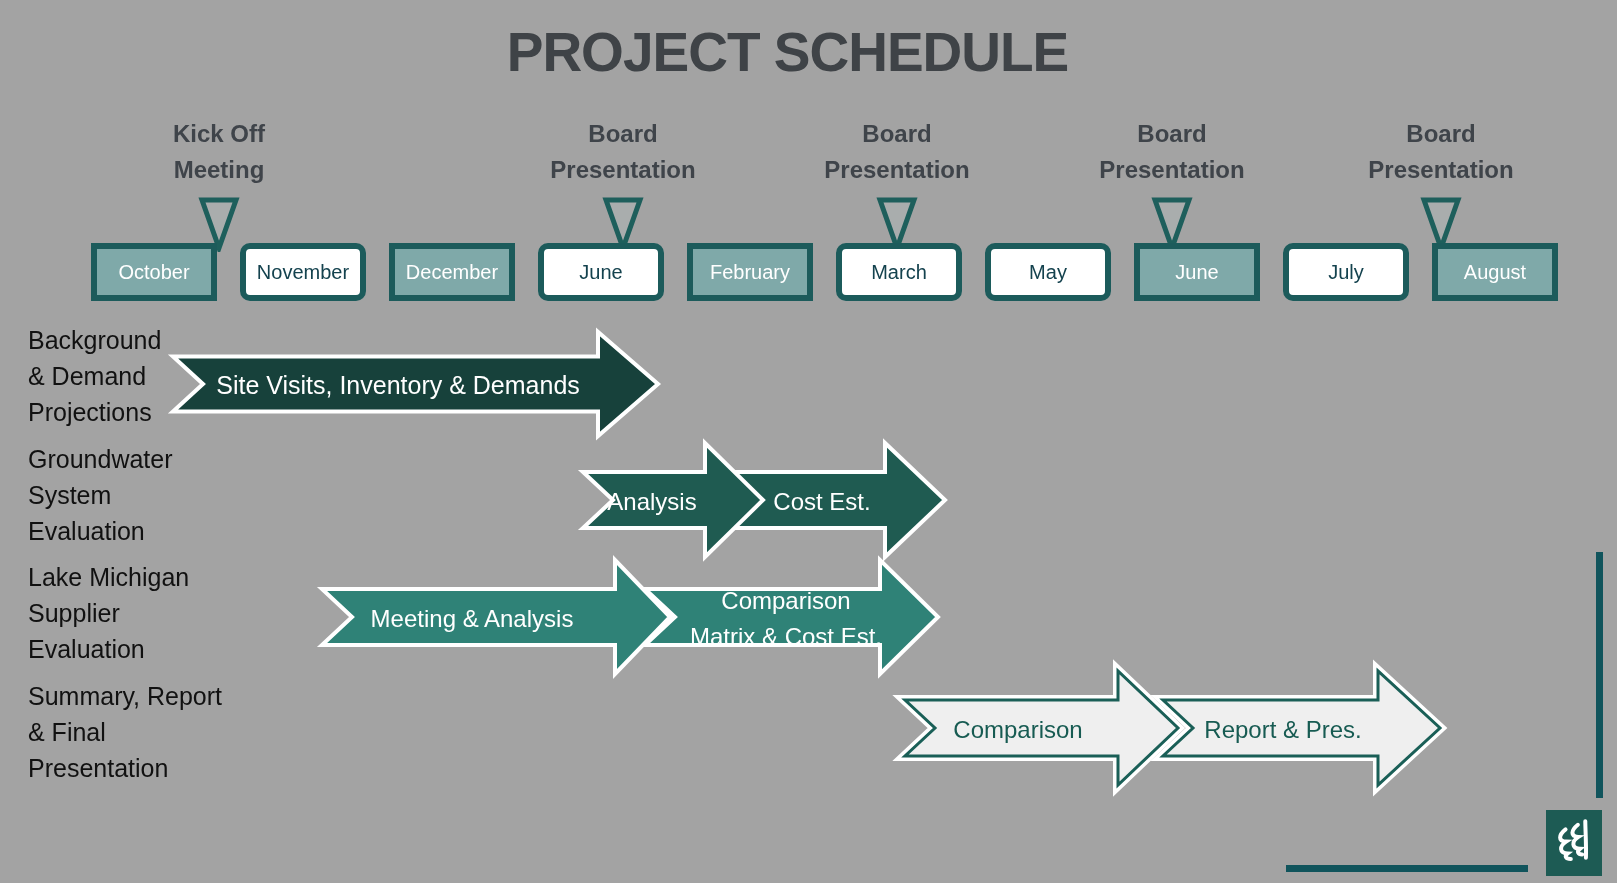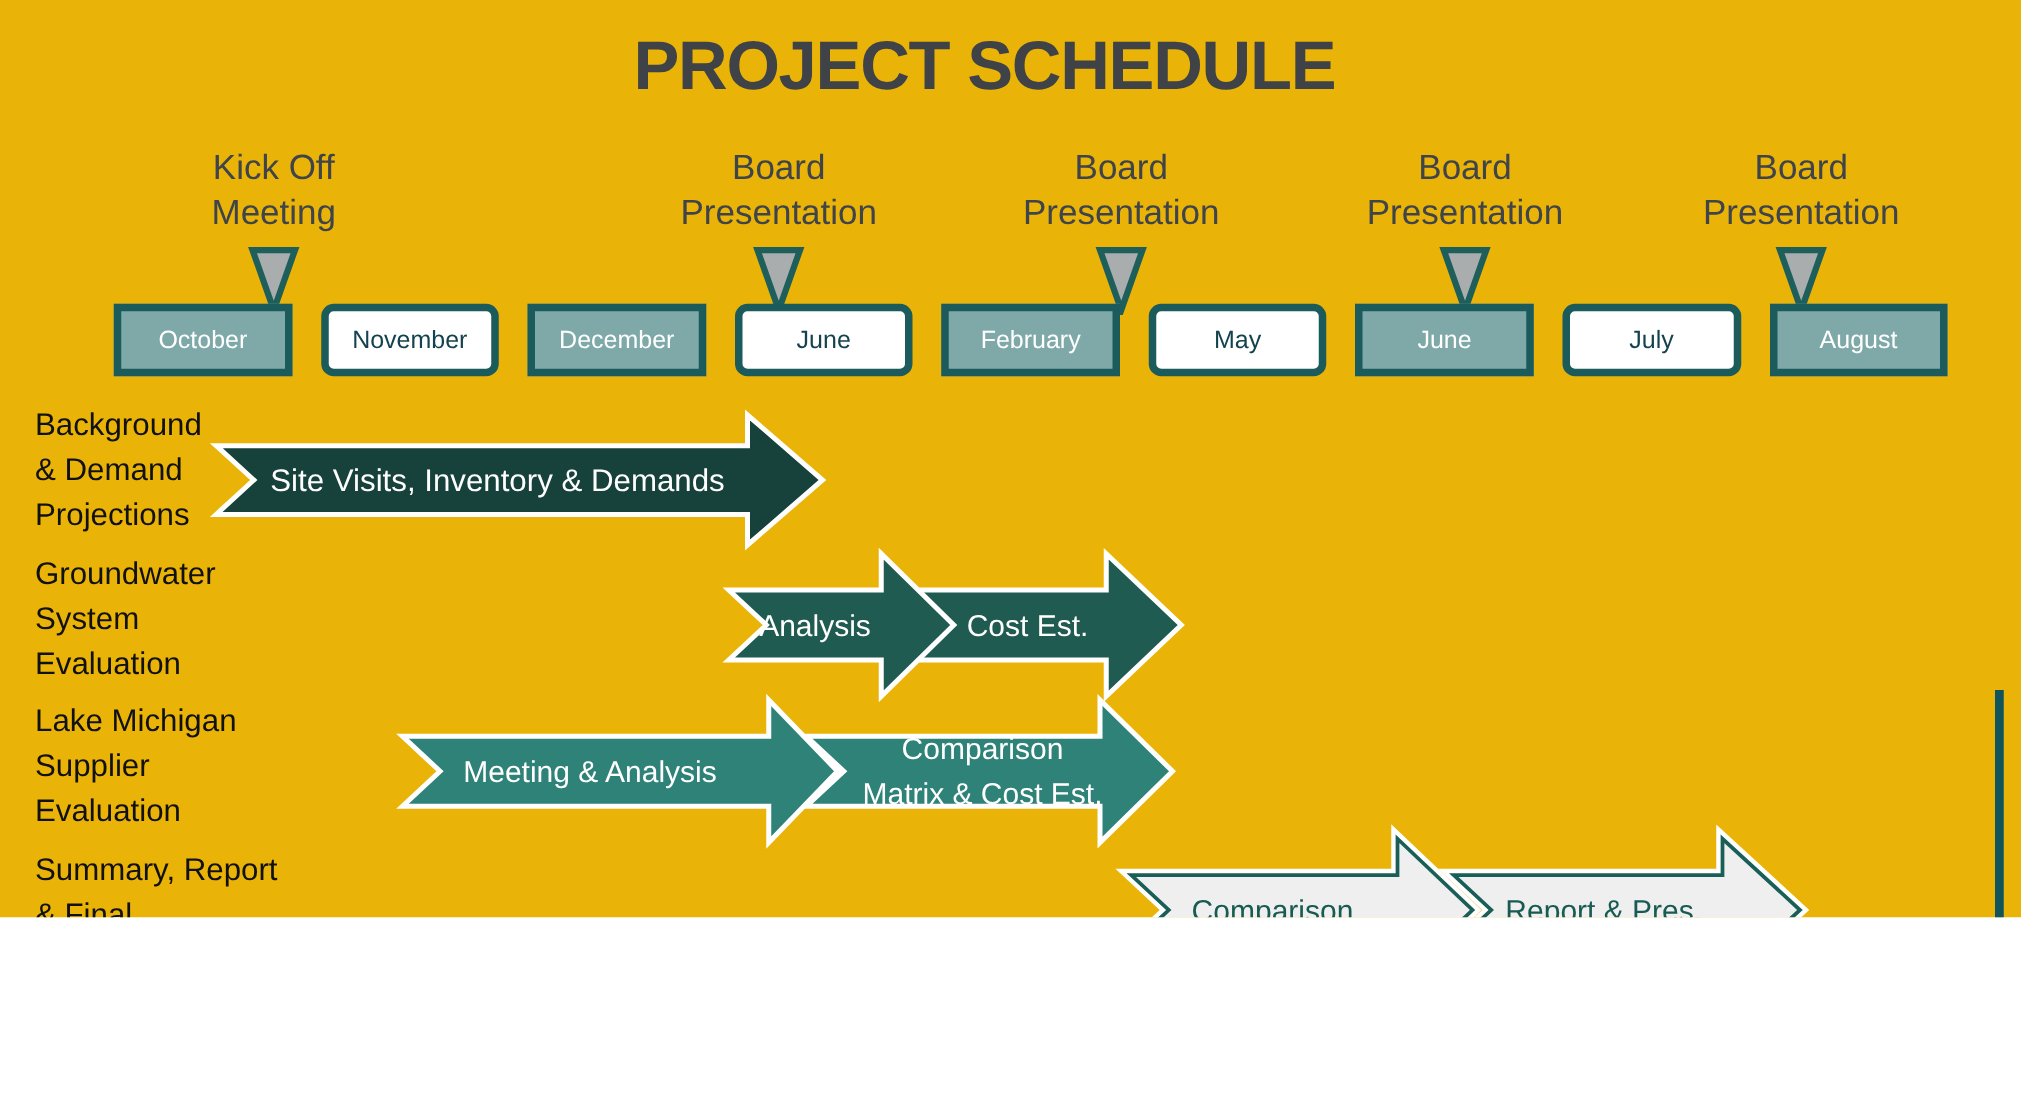--- a/index.html
+++ b/index.html
@@ -1,23 +1,23 @@
 <!DOCTYPE html>
 <html style="--title_text: #3F4347; --milestone_text: #3F444A; --triangle_fill: #A9ADAD; --triangle_stroke: #1E5F5C; --month_border: #1C5B5B; --month_fill: #7FA9A9; --month_text_dark: #14424E; --label_text: #111111; --row1_arrow: #17413B; --row2_arrow: #1F5B51; --row3_arrow: #2F8277; --final_fill: #EFEFEF; --final_stroke: #1A5F57; --final_text: #175B52; --arrow_text: #FFFFFF; --accent_bar: #10545C; --logo_bg: #1D5B54;"><head>
 <meta charset="utf-8">
 <style>
   html,body{margin:0;padding:0;background:#ffffff;}
   body{font-family:"Liberation Sans",sans-serif;}
-  #slide{position:relative;width:1617px;height:734px;background:#eab308;overflow:hidden;}
+  #slide{position:relative;width:1617px;height:883px;background:#a3a3a3;overflow:hidden;}
 
   .title{position:absolute;left:0;top:20px;width:1575px;text-align:center;
          font-size:55px;font-weight:bold;letter-spacing:-1px;color:var(--title_text);}
 
   .milestone-label{position:absolute;top:116px;width:320px;margin-left:-160px;
-         text-align:center;font-weight:normal;font-size:28px;line-height:36px;
+         text-align:center;font-weight:bold;font-size:24px;line-height:36px;
          color:var(--milestone_text);}
   .milestone-tri{position:absolute;top:196px;width:44px;height:56px;margin-left:-22px;}
 
   #months-bar{position:absolute;left:75px;top:243px;width:1483px;height:58px;
          display:flex;gap:7px;box-sizing:border-box;z-index:2;}
   .month{flex:1;display:flex;align-items:center;justify-content:center;
          border:6px solid var(--month_border);box-sizing:border-box;font-size:20px;margin-left:16px;}
   .month.hl{background:var(--month_fill);color:#ffffff;}
   .month.plain{background:#ffffff;color:var(--month_text_dark);border-radius:10px;}
 
@@ -73,20 +73,21 @@
         <polygon points="5,4 39,4 22,52" fill="#A9ADAD" stroke="#1E5F5C" stroke-width="5"></polygon>
       </svg>
     </div>
 
   <div id="months-bar">
       <div class="month hl">October</div>
       <div class="month plain">November</div>
       <div class="month hl">December</div>
       <div class="month plain">June</div>
       <div class="month hl">February</div>
+      <div class="month plain">March</div>
       <div class="month plain">May</div>
       <div class="month hl">June</div>
       <div class="month plain">July</div>
       <div class="month hl">August</div>
     </div>
 
   <div id="row-labels">
       <div class="row-label" style="top:322px">
         <div>Background</div>
         <div>&amp; Demand</div>

